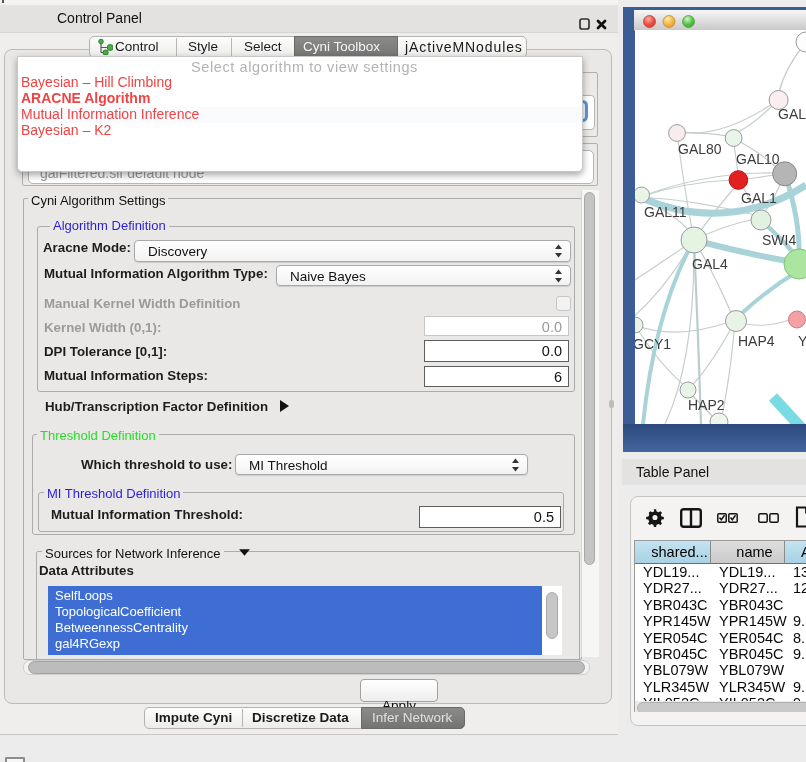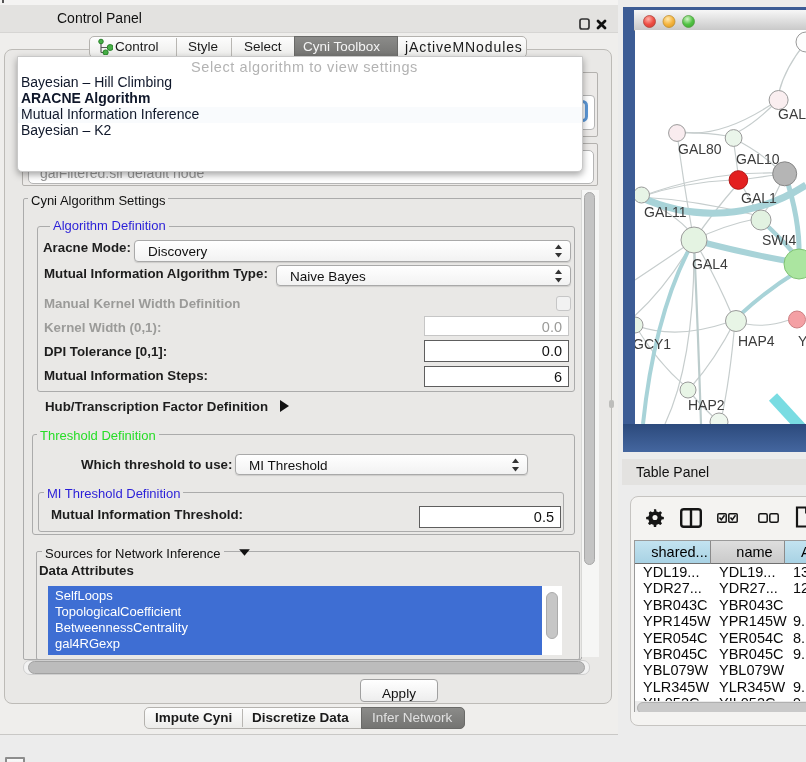--- a/index.html
+++ b/index.html
@@ -147,30 +147,30 @@
     <div class="abs" style="left:155px;top:3px;font-size:13.5px;color:#1a1a1a;">Select</div>
     <div class="abs" style="left:205px;top:0;width:104px;height:22px;background:linear-gradient(#8b8b89,#747472);border:1px solid #6a6a68;box-sizing:border-box;"></div>
     <div class="abs" style="left:214px;top:3px;font-size:13.5px;color:#f4f4f4;">Cyni Toolbox</div>
     <div class="abs" style="left:316px;top:3px;font-size:14px;letter-spacing:0.9px;color:#1a1a1a;">jActiveMNodules</div>
   </div>
 
   <div class="abs" style="left:609px;top:400px;width:5px;height:8px;background:#bdbdbb;border-radius:2px;"></div>
 
   <div class="abs" style="left:17px;top:56px;width:564px;height:114px;background:#fff;border:1px solid #c8c8c8;border-radius:0 0 5px 5px;box-shadow:0 3px 7px rgba(0,0,0,0.35);">
     <div class="abs" style="left:173px;top:2px;font-size:14.5px;letter-spacing:0.6px;color:#b3b3b3;">Select algorithm to view settings</div>
-    <div class="abs" style="left:0;top:18px;width:100%;font-size:14px;color:#0f172a;line-height:15.9px;">
+    <div class="abs" style="left:0;top:18px;width:100%;font-size:14px;color:#ef4444;line-height:15.9px;">
       <div style="padding-left:3px;background:#fff;">Bayesian – Hill Climbing</div>
       <div style="padding-left:3px;background:#fff;font-weight:bold;">ARACNE Algorithm</div>
       <div style="padding-left:3px;background:#f9fbfd;">Mutual Information Inference</div>
       <div style="padding-left:3px;background:#fff;">Bayesian – K2</div>
     </div>
   </div>
 
   <div class="abs" style="left:360px;top:679px;width:76px;height:21px;background:linear-gradient(#ffffff,#ededed);border:1px solid #a0a0a0;border-radius:4px;text-align:center;">
-    <div style="font-size:13.5px;color:#111;margin-top:6px;">Apply</div>
+    <div style="font-size:13.5px;color:#111;margin-top:18px;">Apply</div>
   </div>
 
   <div id="bottabs" class="abs" style="left:144px;top:707px;height:22px;">
     <div class="abs" style="left:0;top:0;height:22px;width:321px;background:linear-gradient(#fdfdfd,#ececea);border:1px solid #b4b2ae;border-radius:5px;box-sizing:border-box;"></div>
     <div class="abs" style="left:11px;top:3px;font-size:13.5px;color:#1a1a1a;font-weight:bold;">Impute Cyni</div>
     <div class="abs" style="left:98px;top:2px;width:1px;height:18px;background:#b8b6b2;"></div>
     <div class="abs" style="left:108px;top:3px;font-size:13.5px;color:#1a1a1a;font-weight:bold;">Discretize Data</div>
     <div class="abs" style="left:217px;top:0;width:104px;height:22px;background:linear-gradient(#8b8b89,#747472);border:1px solid #6a6a68;box-sizing:border-box;border-radius:0 5px 5px 0;"></div>
     <div class="abs" style="left:228px;top:3px;font-size:13.5px;color:#e0e0e0;">Infer Network</div>
   </div>

